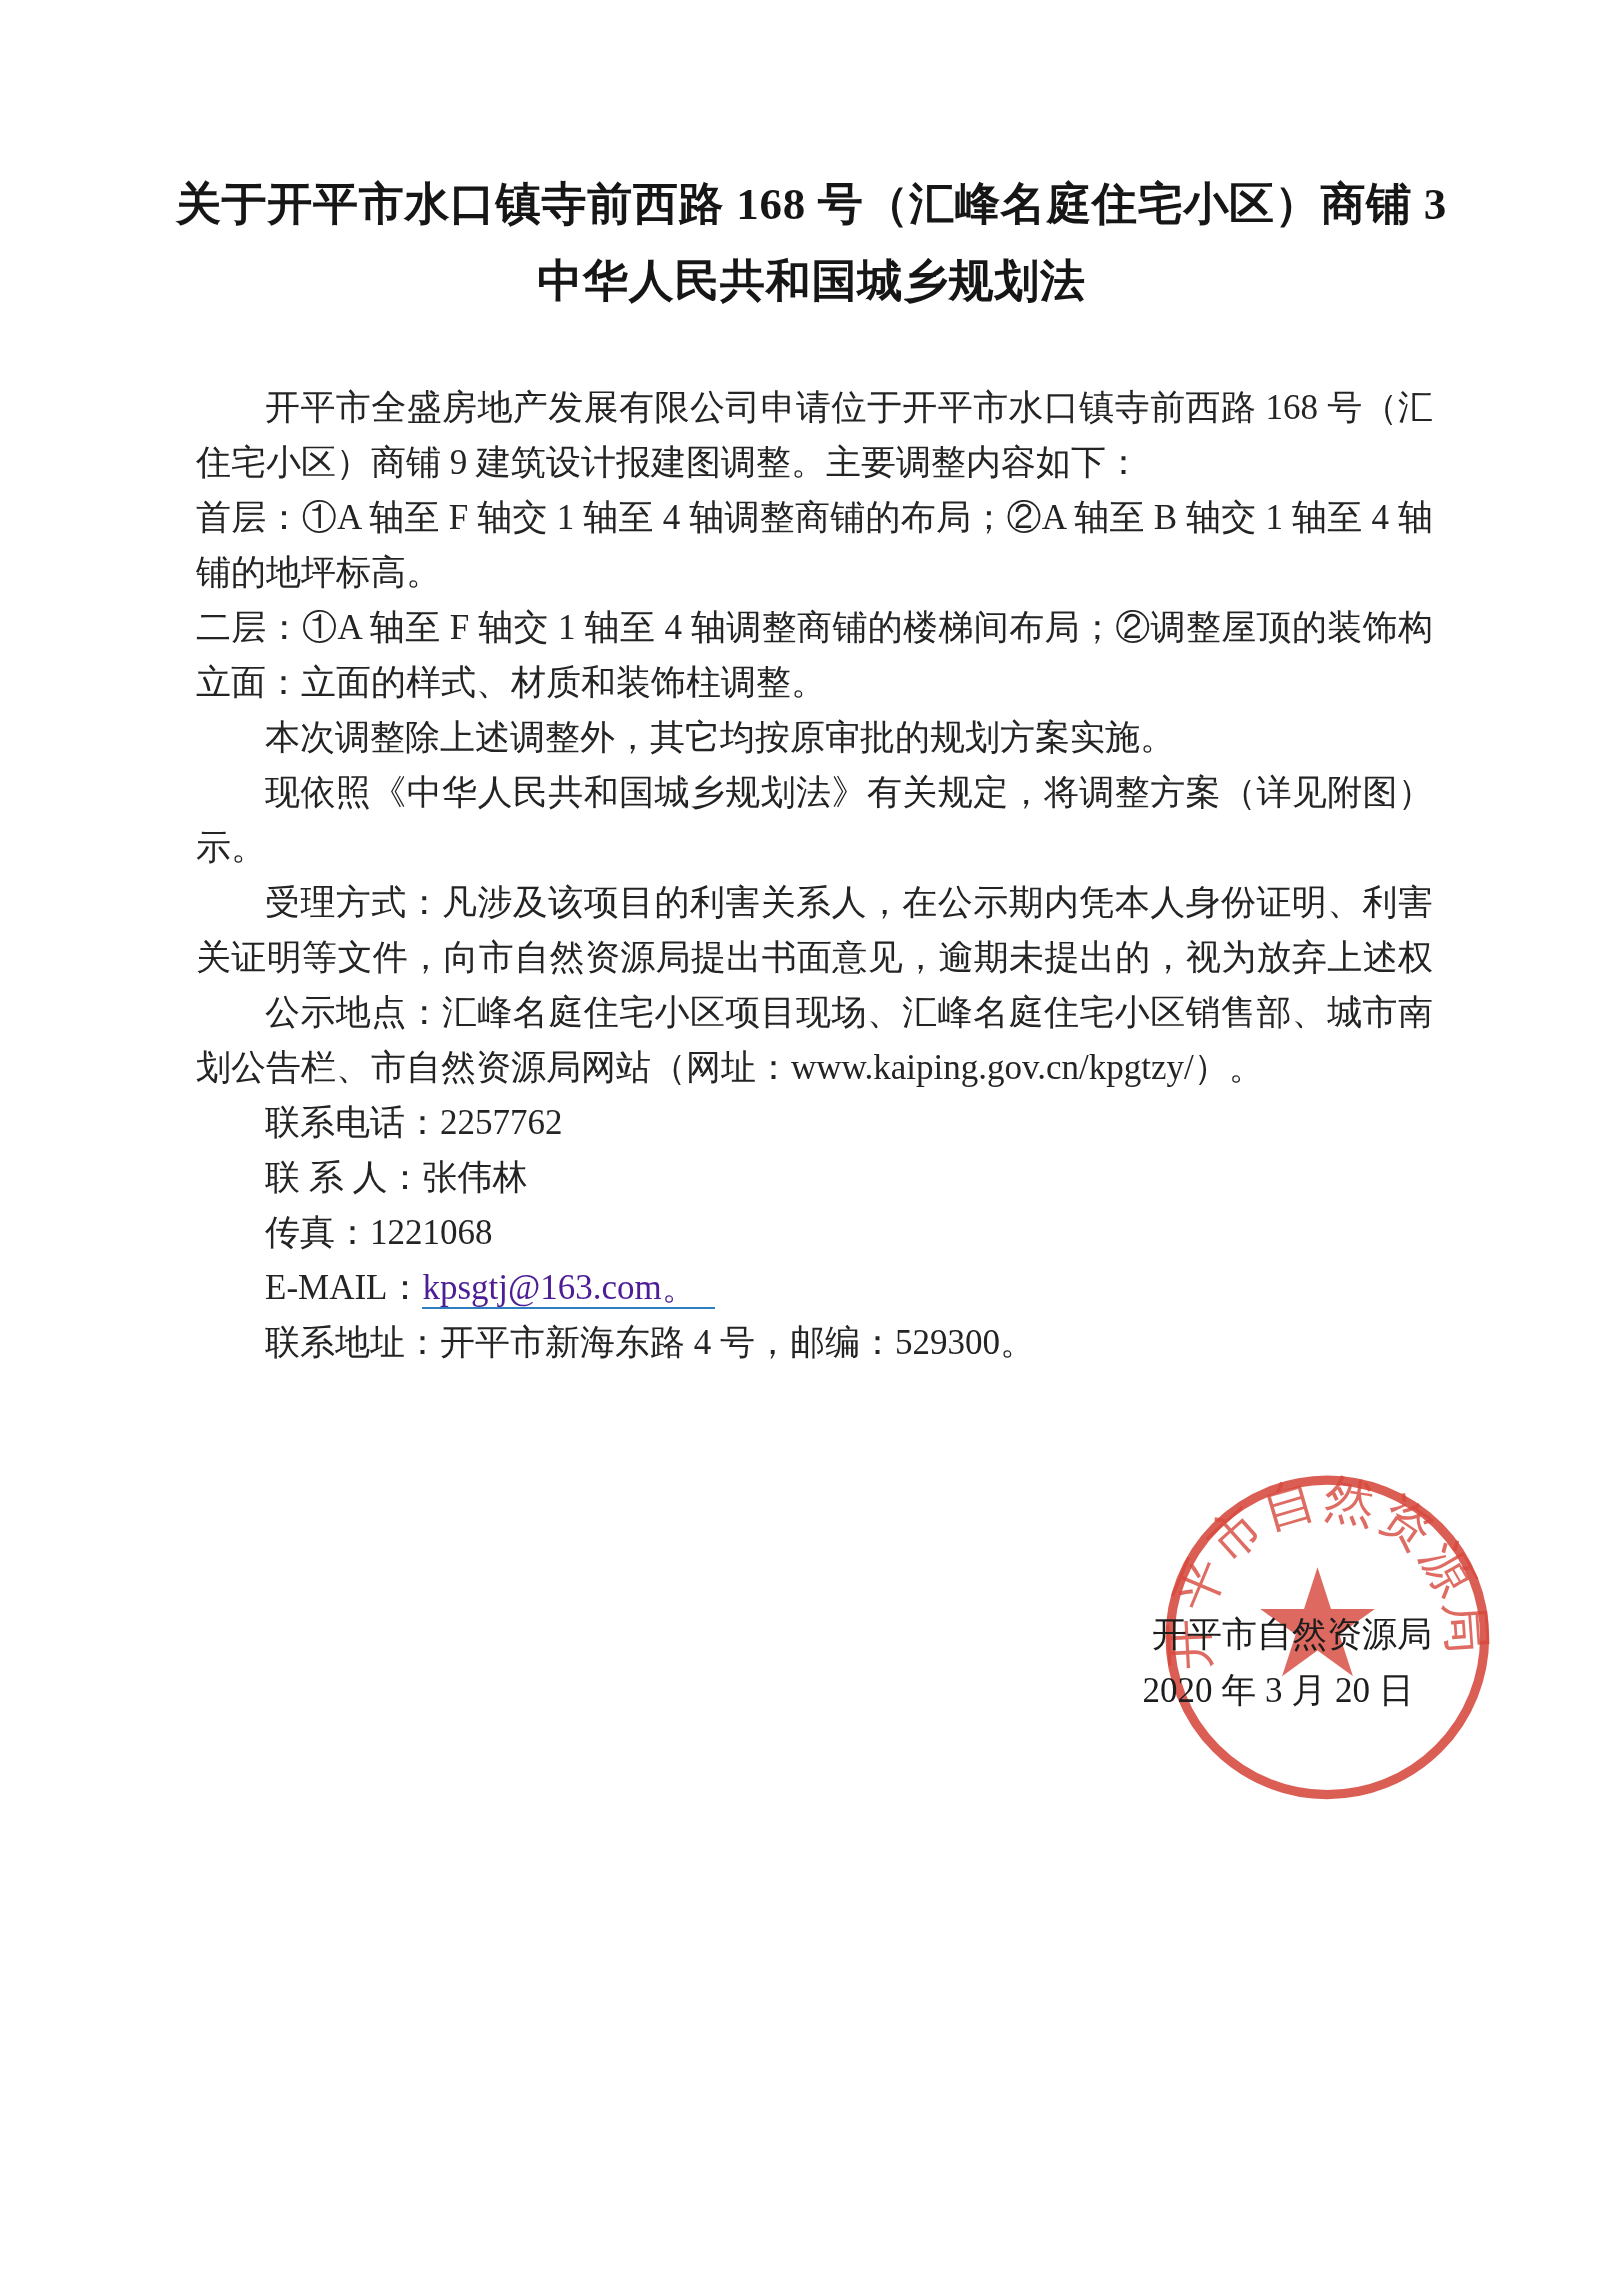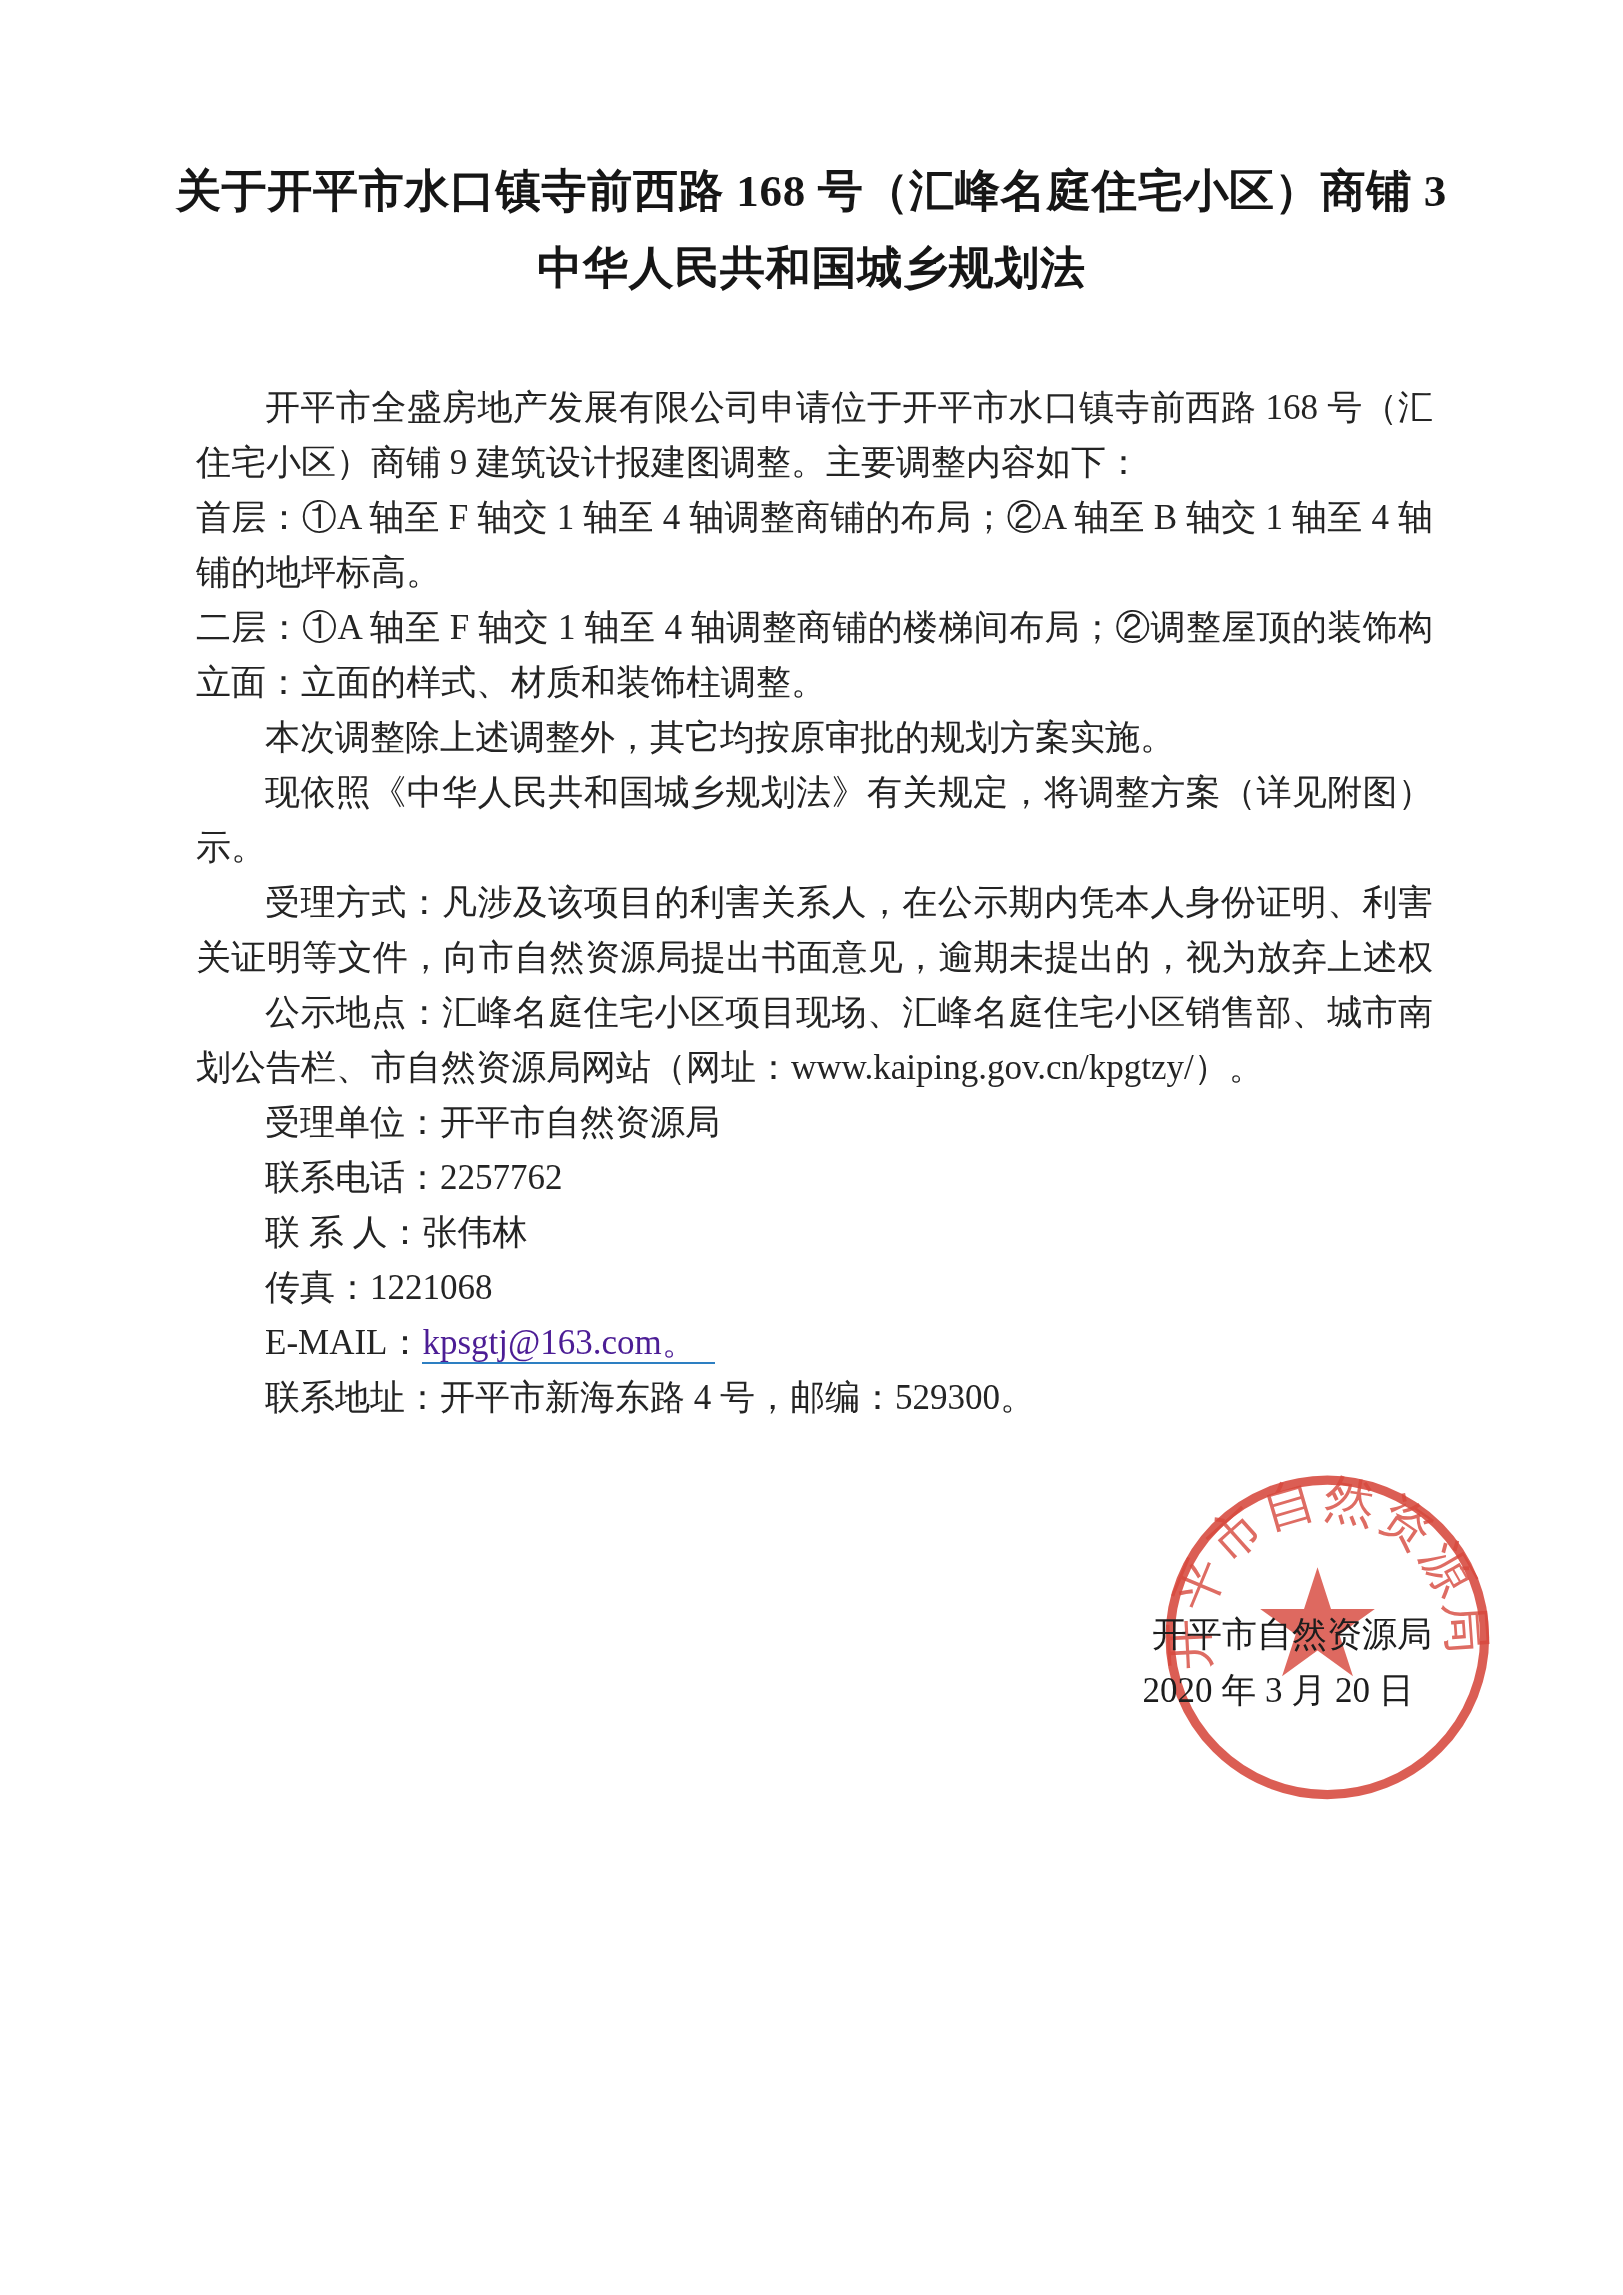--- a/index.html
+++ b/index.html
@@ -7,21 +7,21 @@
     position:relative;
     width:1623px;height:2295px;
     background:#ffffff;
     overflow:hidden;
     font-family:"Liberation Serif","DejaVu Serif",serif;
     color:#2a2a2a;
   }
   
   .doc-title{
     position:absolute;
-    left:0;top:153px;width:1623px;
+    left:0;top:166px;width:1623px;
     text-align:center;
     font-weight:bold;
     font-size:45px;
     line-height:77px;
     color:#161616;
     letter-spacing:0.7px;
   }
   
   .doc-body{
     position:absolute;
@@ -86,21 +86,20 @@
       <div class="line">铺的地坪标高。</div>
       <div class="line fill">二层：①A 轴至 F 轴交 1 轴至 4 轴调整商铺的楼梯间布局；②调整屋顶的装饰构架；</div>
       <div class="line">立面：立面的样式、材质和装饰柱调整。</div>
       <div class="line indent">本次调整除上述调整外，其它均按原审批的规划方案实施。</div>
       <div class="line indent fill">现依照《中华人民共和国城乡规划法》有关规定，将调整方案（详见附图）予以公</div>
       <div class="line">示。</div>
       <div class="line indent fill">受理方式：凡涉及该项目的利害关系人，在公示期内凭本人身份证明、利害关系相</div>
       <div class="line">关证明等文件，向市自然资源局提出书面意见，逾期未提出的，视为放弃上述权利。</div>
       <div class="line indent fill">公示地点：汇峰名庭住宅小区项目现场、汇峰名庭住宅小区销售部、城市南广场规</div>
       <div class="line">划公告栏、市自然资源局网站（网址：www.kaiping.gov.cn/kpgtzy/）。</div>
-      <div class="line indent">受理单位：开平市自然资源局</div>
       <div class="line indent">联系电话：2257762</div>
       <div class="line indent">联 系 人：张伟林</div>
       <div class="line indent">传真：1221068</div>
       <div class="line indent"><span>E-MAIL：</span><a class="email-link">kpsgtj@163.com。</a></div>
       <div class="line indent">联系地址：开平市新海东路 4 号，邮编：529300。</div>
     </div>
 
   <svg class="stamp" viewBox="0 0 522 522">
     <defs>
       <path id="arcPath" d="M 81.3 307.9 A 185 185 0 1 1 442.2 292.2" fill="none"></path>

